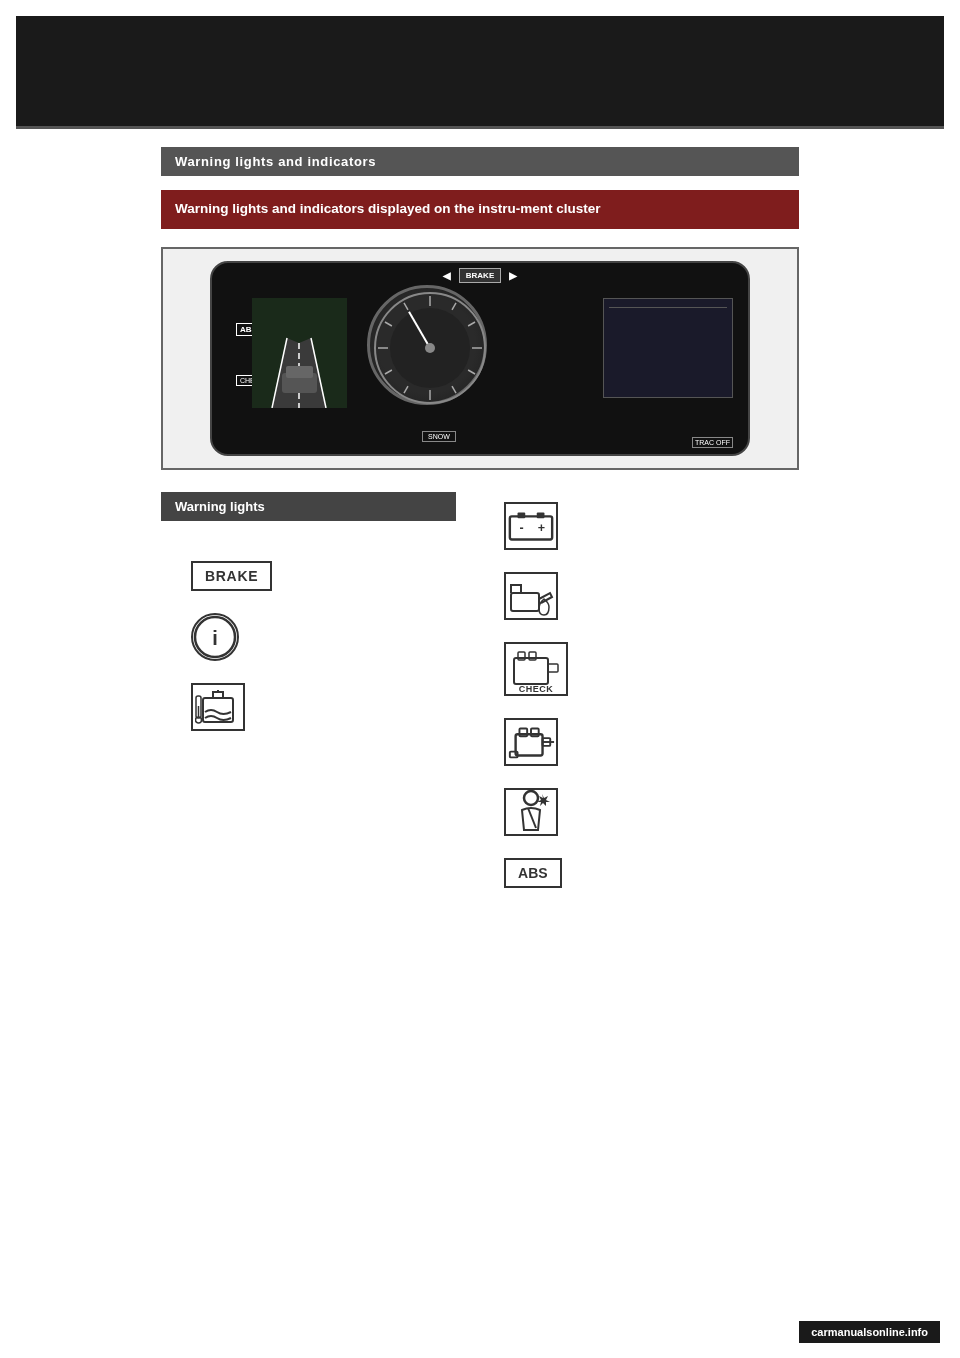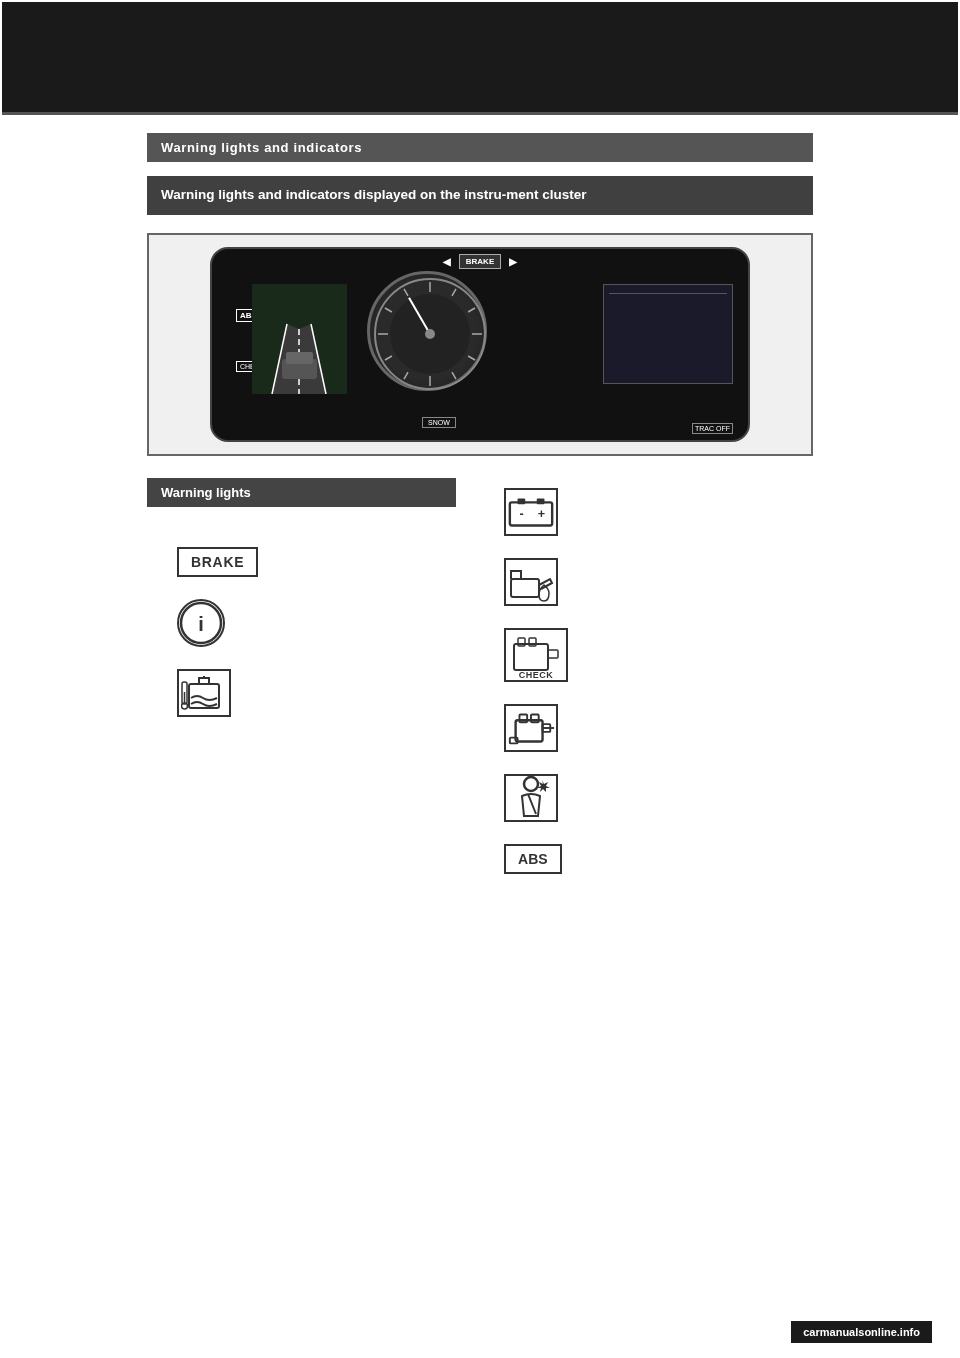--- a/index.html
+++ b/index.html
@@ -9,21 +9,21 @@
       background: #ffffff;
       font-family: Arial, Helvetica, sans-serif;
       color: #000000;
       position: relative;
     }
 
     .page-container {
       width: 960px;
       min-height: 1358px;
       background: #fff;
-      padding: 2px;
+      padding: 16px;
     }
 
     
     .top-bar {
       width: 100%;
       height: 110px;
       background: #1a1a1a;
     }
 
     
@@ -56,21 +56,21 @@
       padding: 12px 14px;
       margin-bottom: 18px;
       font-size: 13.5px;
       font-weight: bold;
       line-height: 1.5;
       background: #fff;
     }
 
     
     .sub-section-header {
-      background: #404040;
+      background: #7f1d1d;
       color: #ffffff;
       padding: 10px 14px;
       font-size: 13.5px;
       font-weight: bold;
       margin-bottom: 18px;
       line-height: 1.4;
     }
 
     
     .cluster-container {
@@ -516,19 +516,19 @@
           <div>
             <div class="icon-abs">ABS</div>
           </div>
 
         </div>
       </div>
     </div>
 
   </div>
 
-  <div style="position:absolute; bottom:15px; right:28px; display:flex; align-items:center; gap:0;">
+  <div style="position:absolute; bottom:15px; right:20px; display:flex; align-items:center; gap:0;">
     <div class="watermark-box">
       <span>carmanualsonline.info</span>
     </div>
   </div>
 
 </div>
 
 </body></html>

